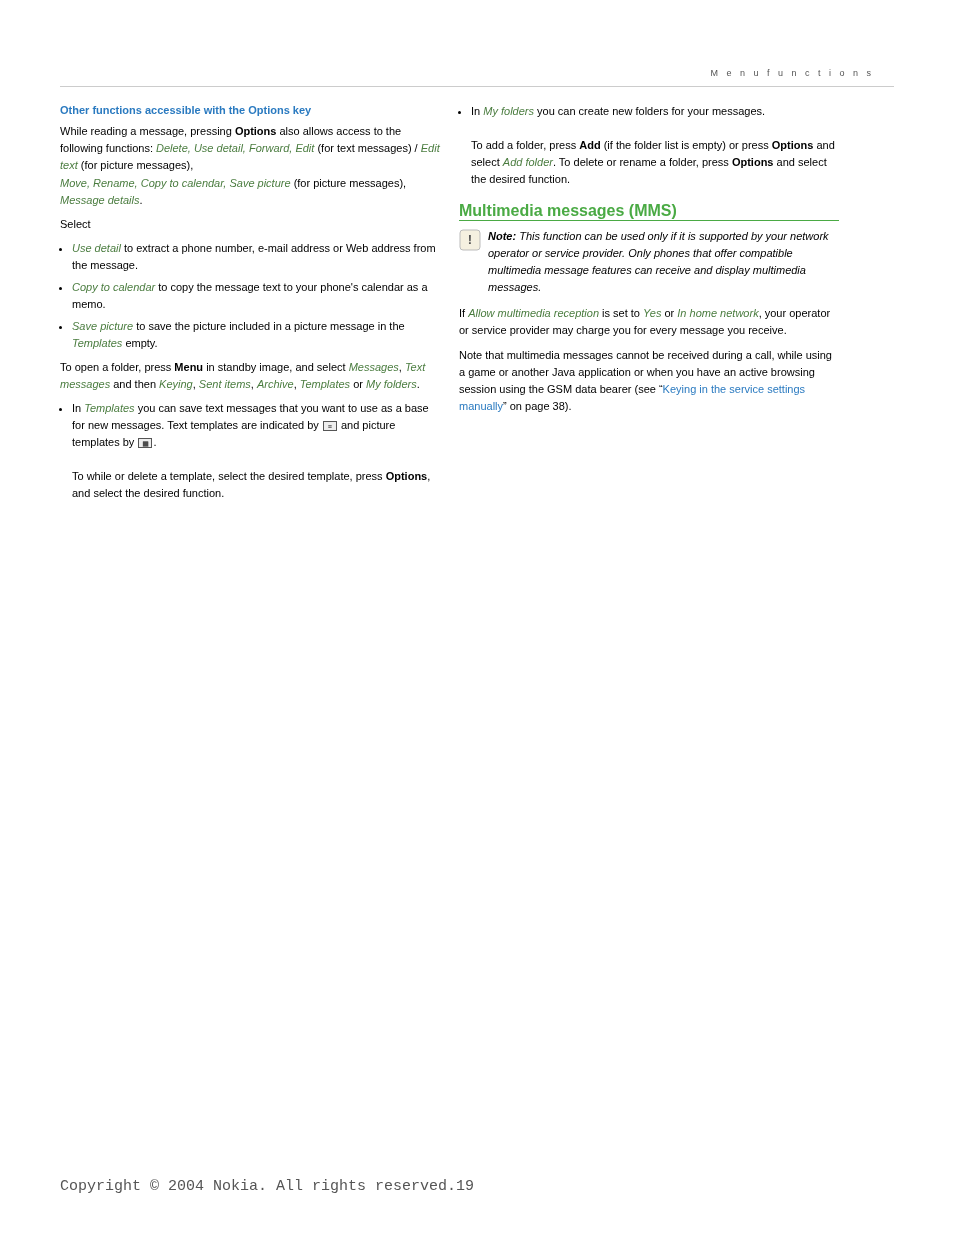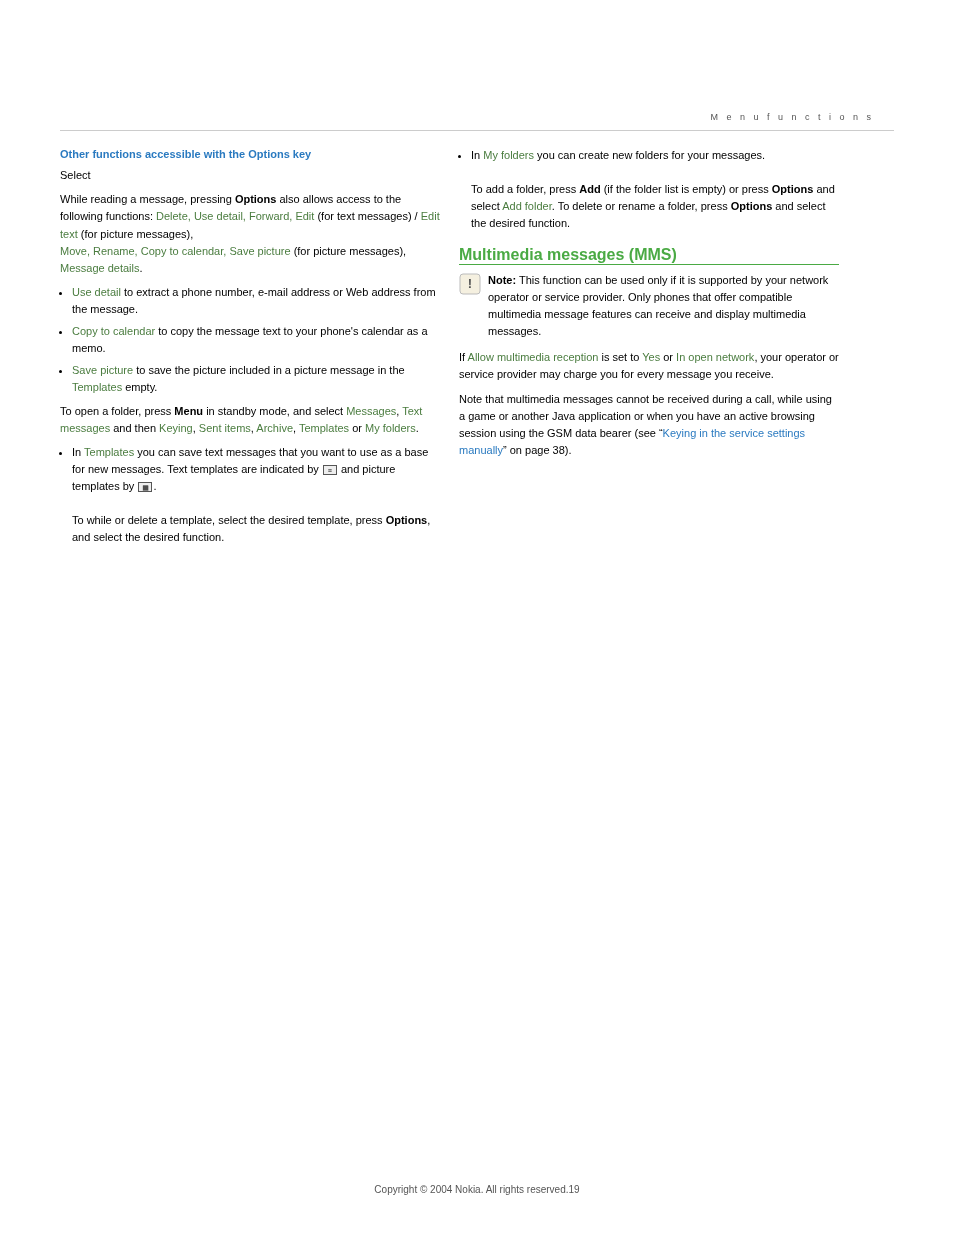--- a/index.html
+++ b/index.html
@@ -13,21 +13,21 @@
     }
     .page {
       width: 954px;
       min-height: 1235px;
       padding: 0;
       position: relative;
       background: #fff;
     }
     .header-bar {
       text-align: right;
-      padding: 112px 80px 8px 0;
+      padding: 68px 80px 8px 0;
       font-size: 9px;
       color: #555;
       letter-spacing: 3px;
     }
     .header-rule {
       border: none;
       border-top: 1px solid #ccc;
       margin: 0 60px 0 60px;
     }
     .content-area {
@@ -49,21 +49,21 @@
       font-size: 11px;
       margin-bottom: 5px;
       line-height: 1.4;
     }
     .body-text {
       font-size: 11px;
       color: #000;
       line-height: 1.55;
       margin-bottom: 7px;
     }
-    .italic-green { color: #4a7c3f; }
+    .italic-green { color: #4a7c3f; font-style: italic; }
     .bold-text { font-weight: bold; }
     .bullet-list {
       margin-left: 12px;
       margin-bottom: 7px;
     }
     .bullet-list li {
       font-size: 11px;
       color: #000;
       line-height: 1.55;
       margin-bottom: 5px;
@@ -87,33 +87,35 @@
     .note-icon {
       width: 22px;
       height: 22px;
       flex-shrink: 0;
       margin-top: 1px;
     }
     .note-text {
       font-size: 11px;
       color: #000;
       line-height: 1.55;
+      font-style: italic;
     }
     .link-blue { color: #2a7ac0; text-decoration: none; }
     .footer-area {
       position: absolute;
       bottom: 40px;
       left: 0;
       right: 0;
       text-align: center;
-      font-size: 10px;
+      font-size: 15px;
       color: #555;
       display: flex;
-      justify-content: center;
+      justify-content: flex-start;
       padding: 0 60px;
+      font-family: Liberation Mono, monospace;
     }
     .small-icon {
       display: inline-block;
       width: 14px;
       height: 10px;
       border: 1px solid #555;
       background: #eee;
       vertical-align: middle;
       margin: 0 1px;
       font-size: 7px;
@@ -133,44 +135,44 @@
 
   <div class="content-area">
 
     <div class="left-col">
 
       <div class="section-heading">
         <span>Other functions accessible with the Options key</span>
       </div>
 
       <p class="body-text">
-        <span>Select</span>
-      </p>
-
-      <p class="body-text">
         <span>While reading a message, pressing </span><span class="bold-text">Options</span><span> also allows access to the following functions: </span><span class="italic-green">Delete, Use detail, Forward, Edit</span><span> (for text messages) / </span><span class="italic-green">Edit text</span><span> (for picture messages), </span><br>
         <span class="italic-green">Move,</span> <span class="italic-green">Rename,</span> <span class="italic-green">Copy to calendar,</span> <span class="italic-green">Save picture</span><span> (for picture messages),</span><br>
         <span class="italic-green">Message details</span>.
       </p>
 
+      <p class="body-text">
+        <span>Select</span>
+      </p>
+
       <ul class="bullet-list">
         <li>
           <span class="italic-green">Use detail</span><span> to extract a phone number, e-mail address or Web address from the message.</span>
         </li>
         <li>
           <span class="italic-green">Copy to calendar</span><span> to copy the message text to your phone's calendar as a memo.</span>
         </li>
         <li>
           <span class="italic-green">Save picture</span><span> to save the picture included in a picture message in the </span><span class="italic-green">Templates</span><span> empty.</span>
         </li>
       </ul>
 
 
       <p class="body-text">
-        <span>To open a folder, press </span><span class="bold-text">Menu</span><span> in standby mode, and select </span><span class="italic-green">Messages</span><span>, </span>
+        <span>To open a folder, press </span><span class="bold-text">Menu</span><span> in standby image, and select </span><span class="italic-green">Messages</span><span>, </span>
         <span class="italic-green">Text messages</span><span> and then </span><span class="italic-green">Keying</span><span>, </span><span class="italic-green">Sent items</span><span>, </span><span class="italic-green">Archive</span><span>, </span><span class="italic-green">Templates</span><span> or </span><span class="italic-green">My folders</span><span>.</span>
       </p>
 
       <ul class="bullet-list">
         <li>
           <span>In </span><span class="italic-green">Templates</span><span> you can save text messages that you want to use as a base for new messages. Text templates are indicated by</span> <span class="small-icon">≡</span> <span> and picture templates by</span> <span class="small-icon">▦</span><span>.</span>
           <br><br>
           <span>To while or delete a template, select the desired template, press </span><span class="bold-text">Options</span><span>, and select the desired function.</span>
         </li>
       </ul>
@@ -198,21 +200,21 @@
             <rect x="1" y="1" width="20" height="20" rx="3" ry="3" fill="#f5f0e0" stroke="#bbb" stroke-width="1"></rect>
             <text x="11" y="15" text-anchor="middle" font-size="13" font-weight="bold" fill="#555">!</text>
           </svg>
         </div>
         <p class="note-text">
           <span class="bold-text">Note:</span><span> This function can be used only if it is supported by your network operator or service provider. Only phones that offer compatible multimedia message features can receive and display multimedia messages.</span>
         </p>
       </div>
 
       <p class="body-text">
-        <span>If </span><span class="italic-green">Allow multimedia reception</span><span> is set to </span><span class="italic-green">Yes</span><span> or </span><span class="italic-green">In open network</span><span>, your operator or service provider may charge you for every message you receive.</span>
+        <span>If </span><span class="italic-green">Allow multimedia reception</span><span> is set to </span><span class="italic-green">Yes</span><span> or </span><span class="italic-green">In home network</span><span>, your operator or service provider may charge you for every message you receive.</span>
       </p>
 
       <p class="body-text">
         <span>Note that multimedia messages cannot be received during a call, while using a game or another Java application or when you have an active browsing session using the GSM data bearer (see “</span><a class="link-blue"><span>Keying in the service settings manually</span></a><span>” on page 38).</span>
       </p>
 
     </div>
   </div>
 
   <div class="footer-area">

